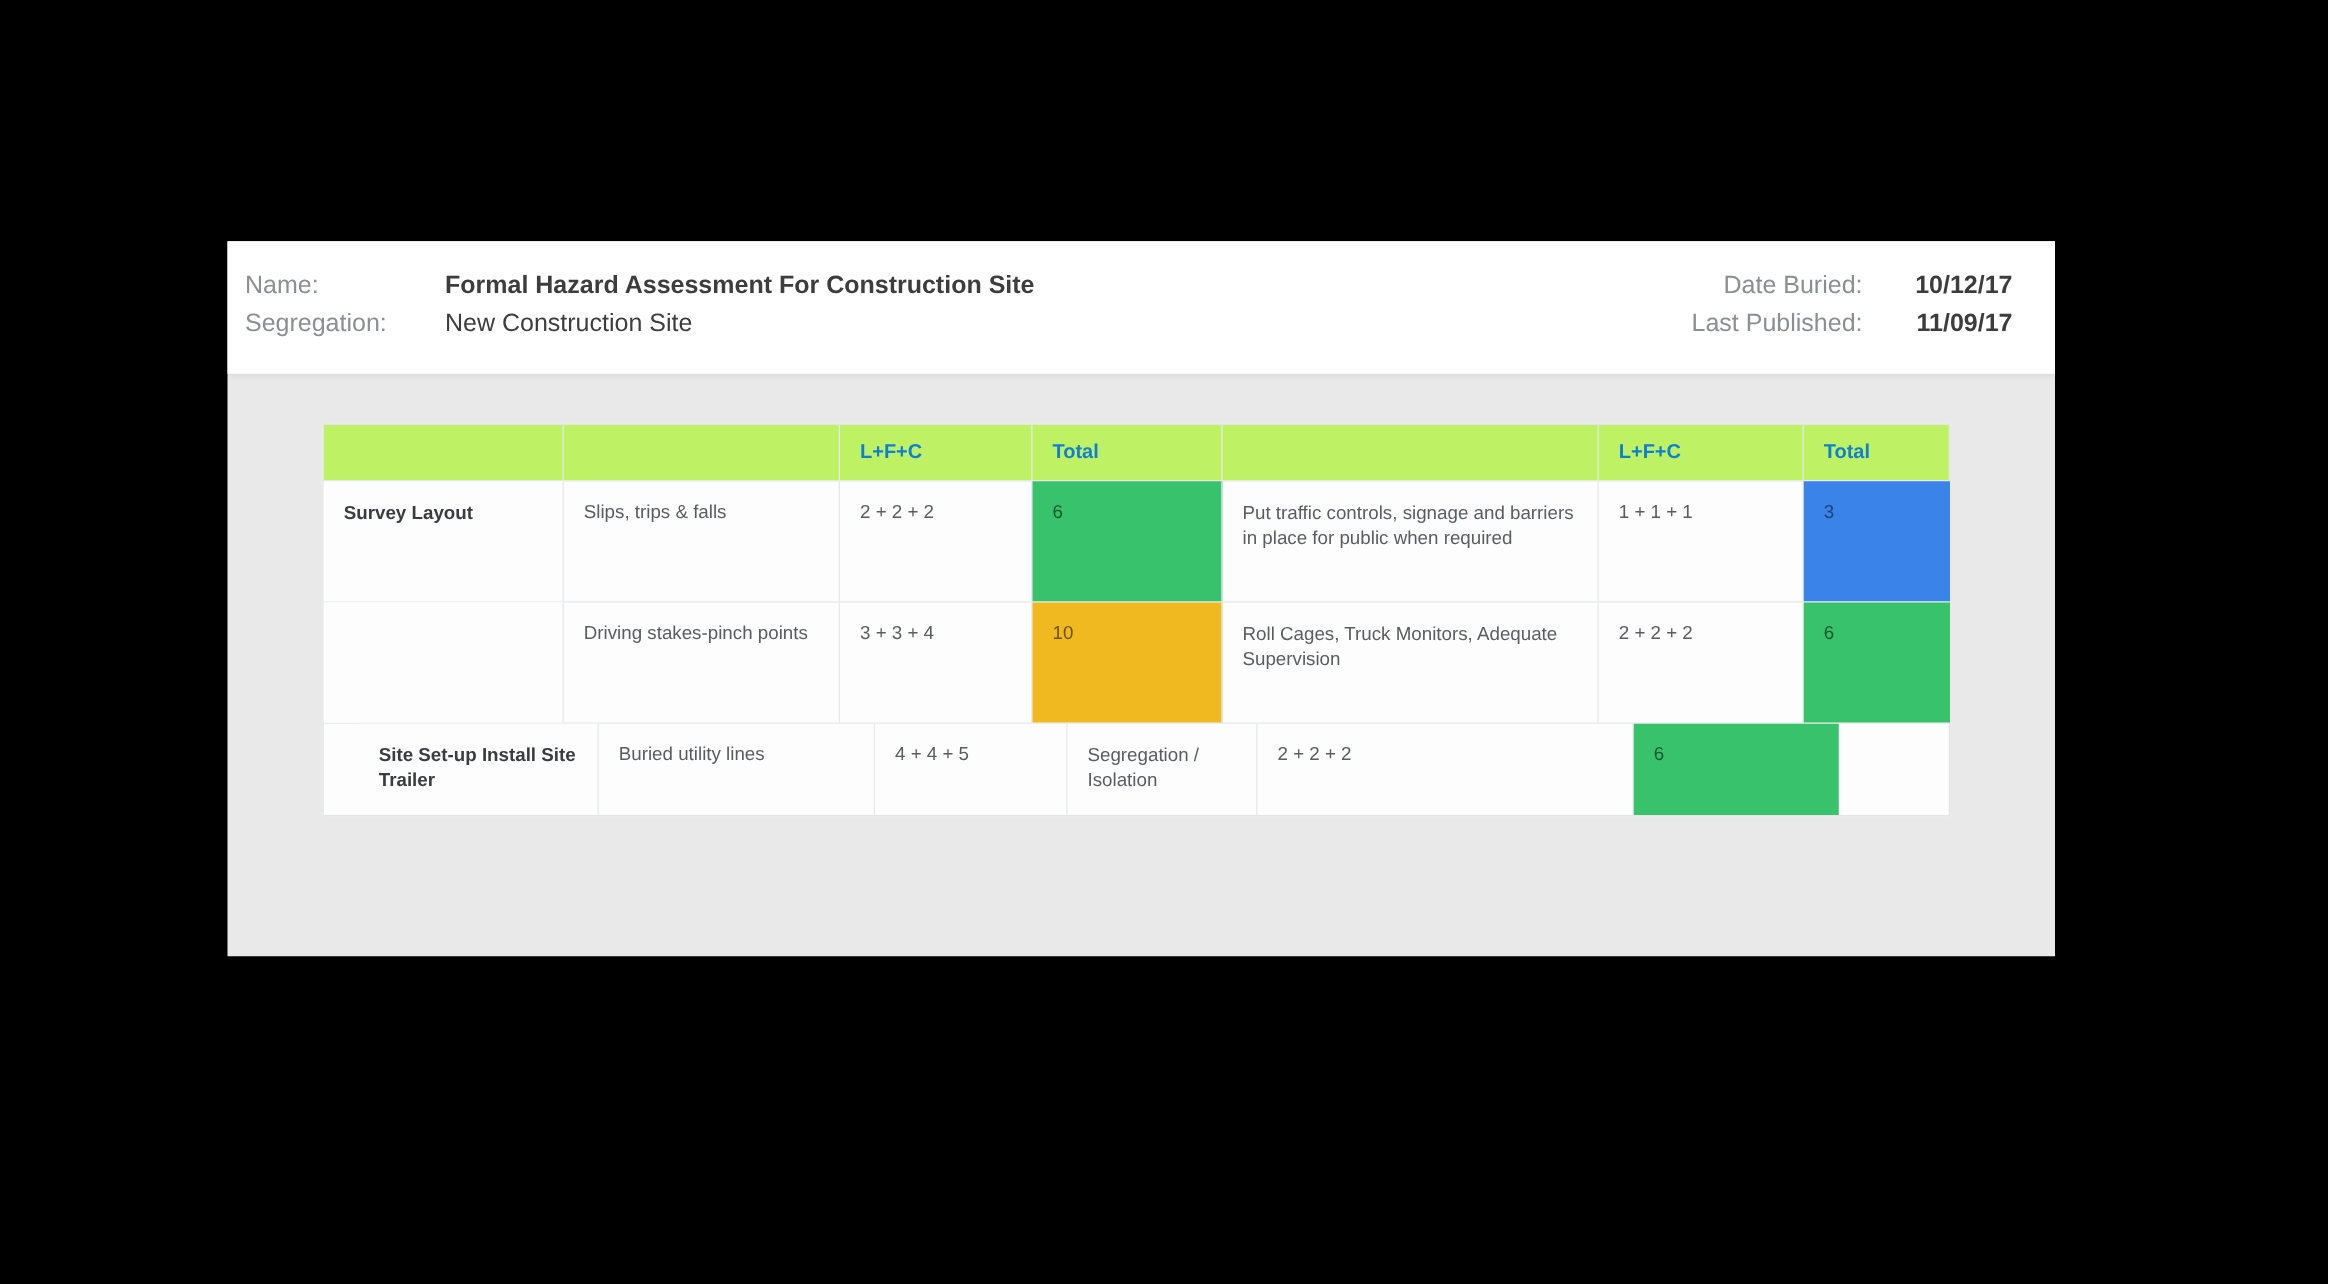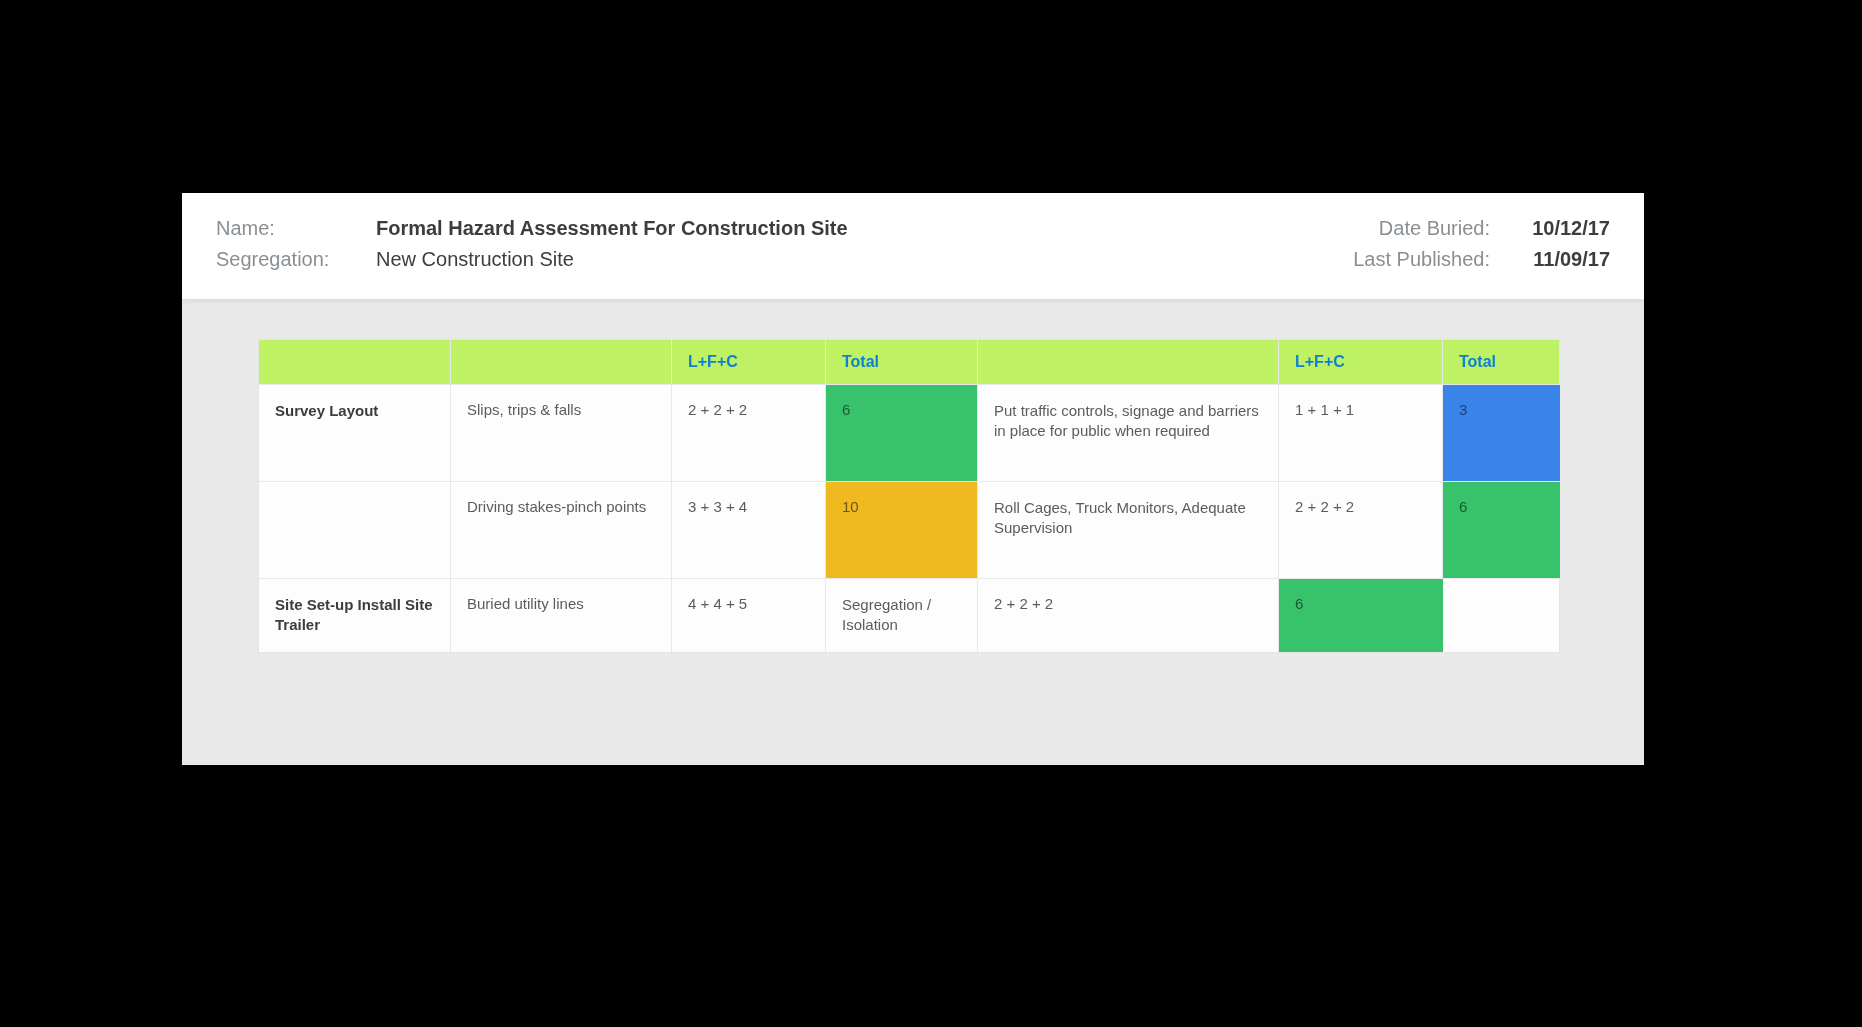--- a/index.html
+++ b/index.html
@@ -29,21 +29,21 @@
   }
   
   .hdr {
     position: absolute;
     left: 182px;
     top: 193px;
     width: 1462px;
     height: 106px;
     background: #fff;
     box-shadow: 0 2px 6px rgba(0,0,0,0.08);
-    padding: 24px 34px 0 34px;
+    padding: 24px 34px 0 14px;
     box-sizing: border-box;
   }
   .hdr-row {
     display: flex;
     justify-content: space-between;
     align-items: flex-start;
     margin-bottom: 8px;
   }
   .hdr-left {
     display: flex;
@@ -125,21 +125,21 @@
   }
   .th-row2 > div:last-child { border-right: none; }
   .th-row2 .blank { background: transparent; }
 
   
   .body-row {
     display: grid;
     grid-template-columns: 192px 221px 154px 152px 301px 164px 117px;
     border-bottom: 1px solid #e6e8ea;
   }
-  .body-row:last-child { border-bottom: none; }
+  .body-row:last-child { border-bottom: none; padding-left: 28px; }
   .body-row > div {
     padding: 16px 16px;
     font-size: 15px;
     color: #5a5d60;
     border-right: 1px solid #e6e8ea;
     box-sizing: border-box;
     min-height: 96px;
   }
   .body-row.short > div { min-height: 60px; }
   .body-row > div:last-child { border-right: none; }

